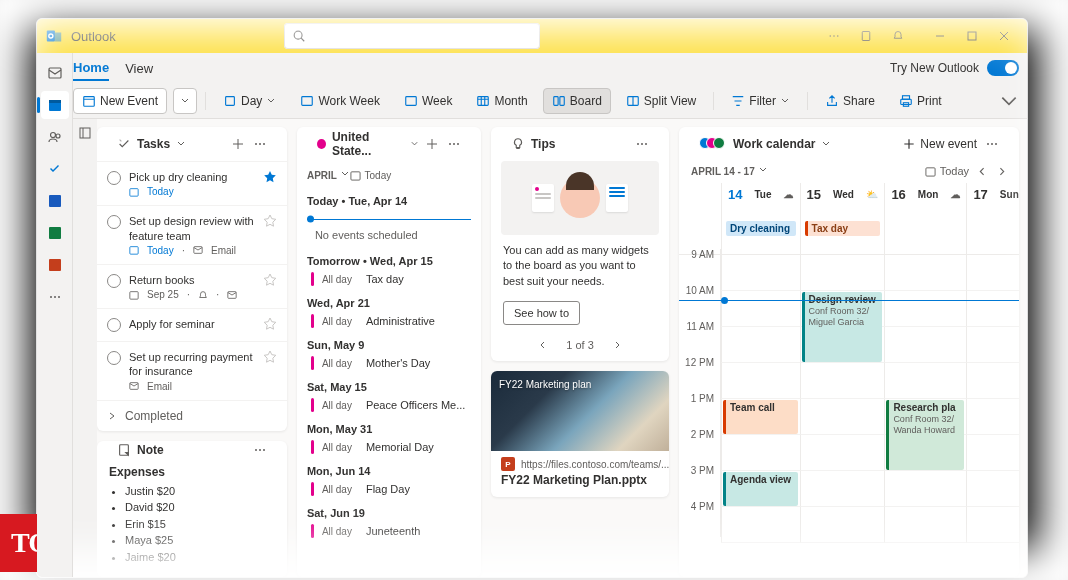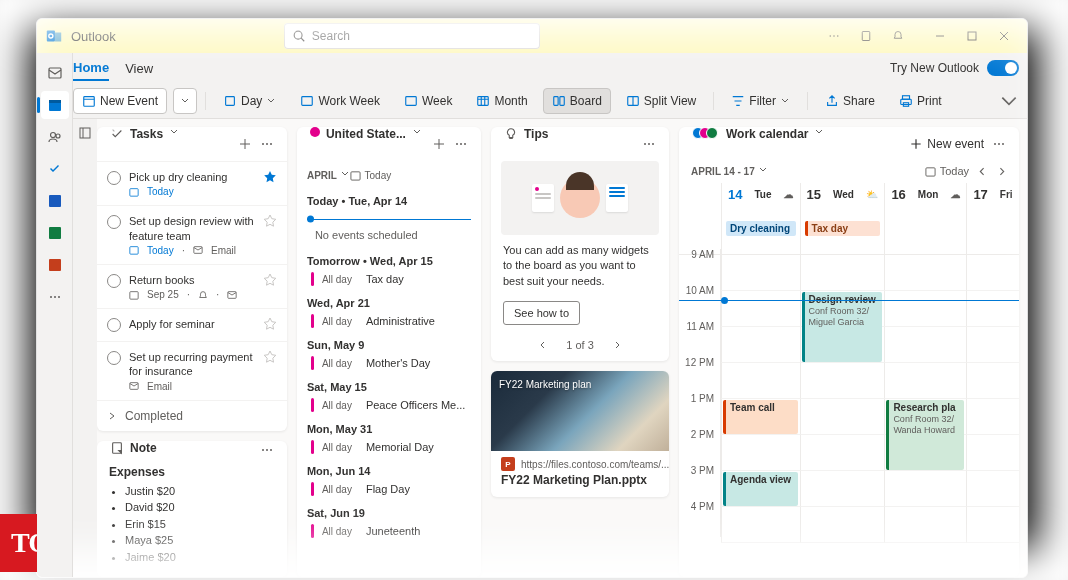--- a/index.html
+++ b/index.html
@@ -40,21 +40,21 @@
   display: flex; align-items: center; justify-content: center;
   font-family: Georgia, serif;
   letter-spacing: -1px;
 }
 
 .titlebar {
   height: 34px;
   display: flex;
   align-items: center;
   padding: 0 8px;
-  background: #fef9c3;
+  background: #fde047;
   gap: 8px;
 }
 .app-logo {
   width: 18px; height: 18px;
   display: inline-flex;
   align-items: center; justify-content: center;
   color: #0078d4;
 }
 .app-title { font-size: 13px; color: #555; font-weight: 400; }
 .search-wrap {
@@ -193,21 +193,22 @@
   background: #fff;
   border-radius: 6px;
   box-shadow: 0 1px 3px rgba(0,0,0,0.08);
   display: flex;
   flex-direction: column;
   overflow: hidden;
 }
 .card-header {
   height: 34px;
   display: flex;
-  padding: 0 13px;
+  align-items: center;
+  padding: 0 20px;
   gap: 6px;
   color: #323130;
   font-size: 12px;
 }
 .card-header .title { font-weight: 600; }
 .card-header .actions { margin-left: auto; display: flex; gap: 8px; align-items: center; color: #605e5c; }
 .card-header .actions svg { width: 14px; height: 14px; }
 .chev-sm { width: 10px; height: 10px; color: #605e5c; }
 
 .col-tasks { width: 196px; display: flex; flex-direction: column; gap: 10px; }
@@ -535,21 +536,20 @@
           <circle cx="6.5" cy="10" r="1.5" fill="currentColor"></circle>
           <path d="M11 6h7v10h-7z" opacity="0.6"></path>
         </svg>
     </span>
     <span class="app-title">Outlook</span>
     <div class="search-wrap">
       <svg viewBox="0 0 16 16" fill="none" stroke="currentColor" stroke-width="1.3">
           <circle cx="7" cy="7" r="4.5"></circle>
           <path d="M10.5 10.5L14 14"></path>
         </svg>
-      <input type="text" placeholder="Search" style="">
     </div>
     <div class="sys-buttons">
       <div class="sys-btn">
           <svg viewBox="0 0 16 16" fill="currentColor">
             <circle cx="3" cy="8" r="1"></circle>
             <circle cx="8" cy="8" r="1"></circle>
             <circle cx="13" cy="8" r="1"></circle>
           </svg>
         </div>
       <div class="sys-btn">
@@ -1032,21 +1032,21 @@
           <div class="cal-dayhdr" style="grid-column:4">
               <div class="d">
                 <span class="num">16</span> 
                 <span>Mon</span>
                 <span class="wth">☁</span>
               </div>
             </div>
           <div class="cal-dayhdr" style="grid-column:5">
               <div class="d">
                 <span class="num">17</span> 
-                <span>Fri</span>
+                <span>Sun</span>
                 <span class="wth">☁</span>
               </div>
             </div>
 
           <div style="grid-column:1;grid-row:2;border-bottom:1px solid #edebe9"></div>
           <div class="cal-allday" style="grid-column:2">
               <div class="allday-event">Dry cleaning</div>
             </div>
           <div class="cal-allday" style="grid-column:3">
               <div class="allday-event orange">Tax day</div>

